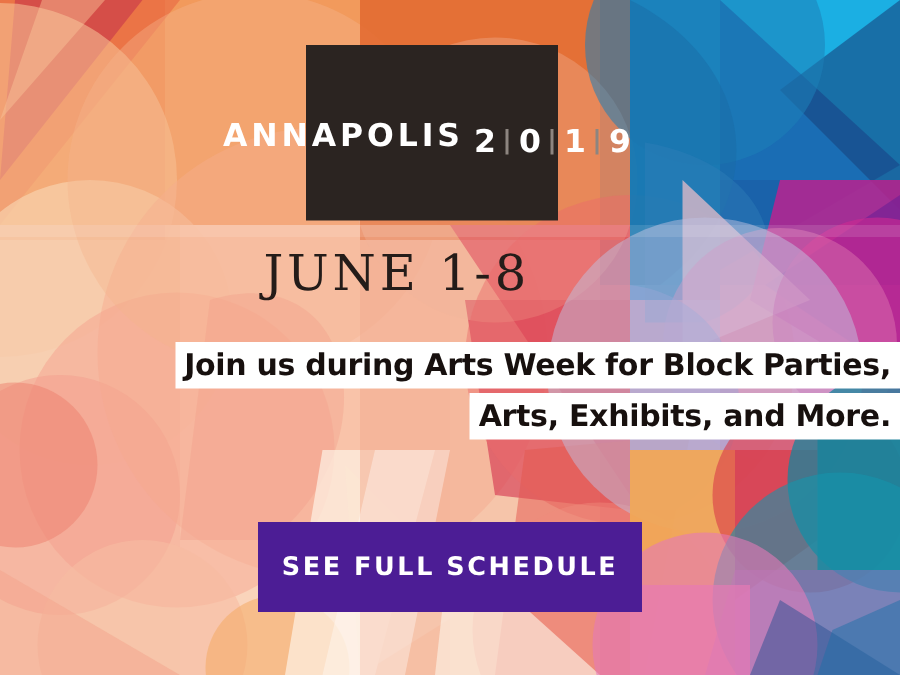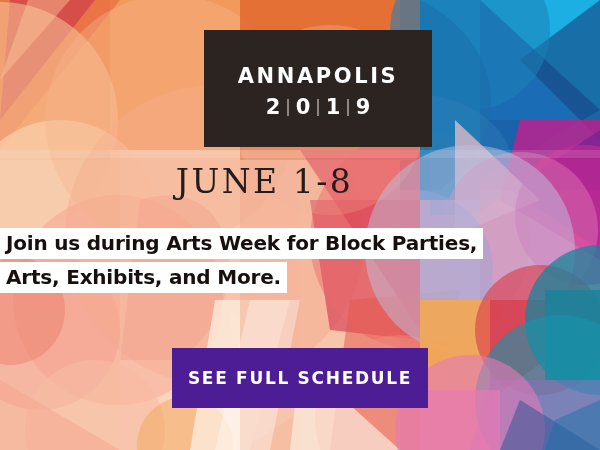--- a/index.html
+++ b/index.html
@@ -34,25 +34,25 @@
     inset: 0;
     width: 600px;
     height: 450px;
   }
 
   
   .logo-box {
     position: absolute;
     left: 204px;
     top: 30px;
-    width: 228px;
+    width: 168px;
     height: 117px;
     background: #2b2421;
     display: flex;
-    flex-direction: column;
+    flex-direction: row;
     align-items: center;
     justify-content: center;
     box-sizing: border-box;
     padding-top: 4px;
   }
   .logo-line {
     color: #ffffff;
     font-family: "DejaVu Sans", sans-serif;
     font-weight: bold;
     font-size: 21px;
@@ -98,21 +98,21 @@
     color: #241c19;
     white-space: nowrap;
   }
 
   
   .blurb {
     position: absolute;
     left: 0;
     top: 228px;
     width: 600px;
-    text-align: left;
+    text-align: right;
   }
   .blurb-line {
     display: block;
     margin: 0 auto 3px auto;
   }
   .blurb-line span {
     display: inline-block;
     background: #ffffff;
     color: #17100e;
     font-family: "DejaVu Sans", sans-serif;

